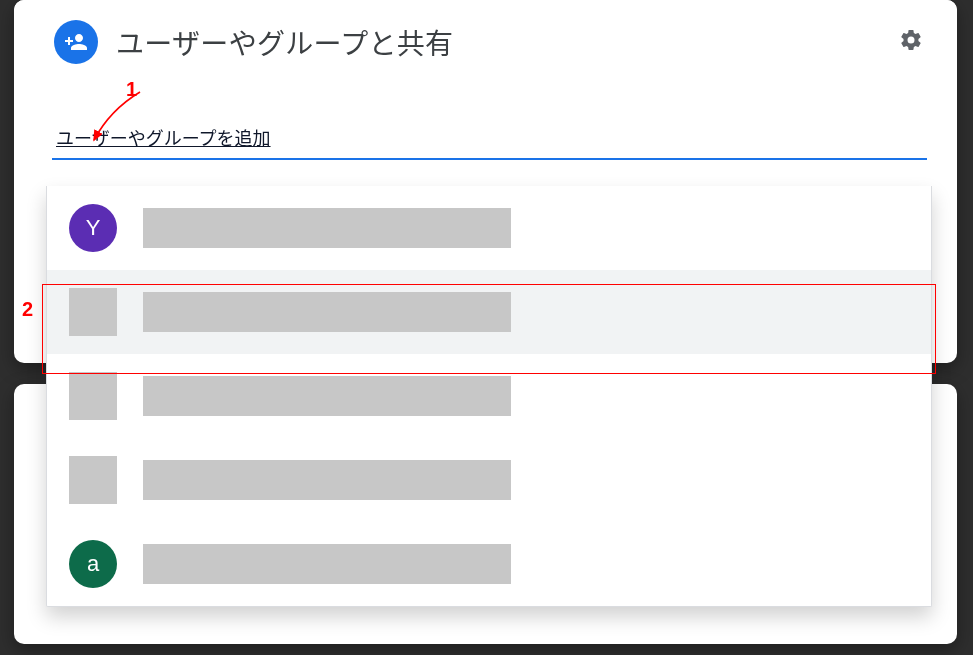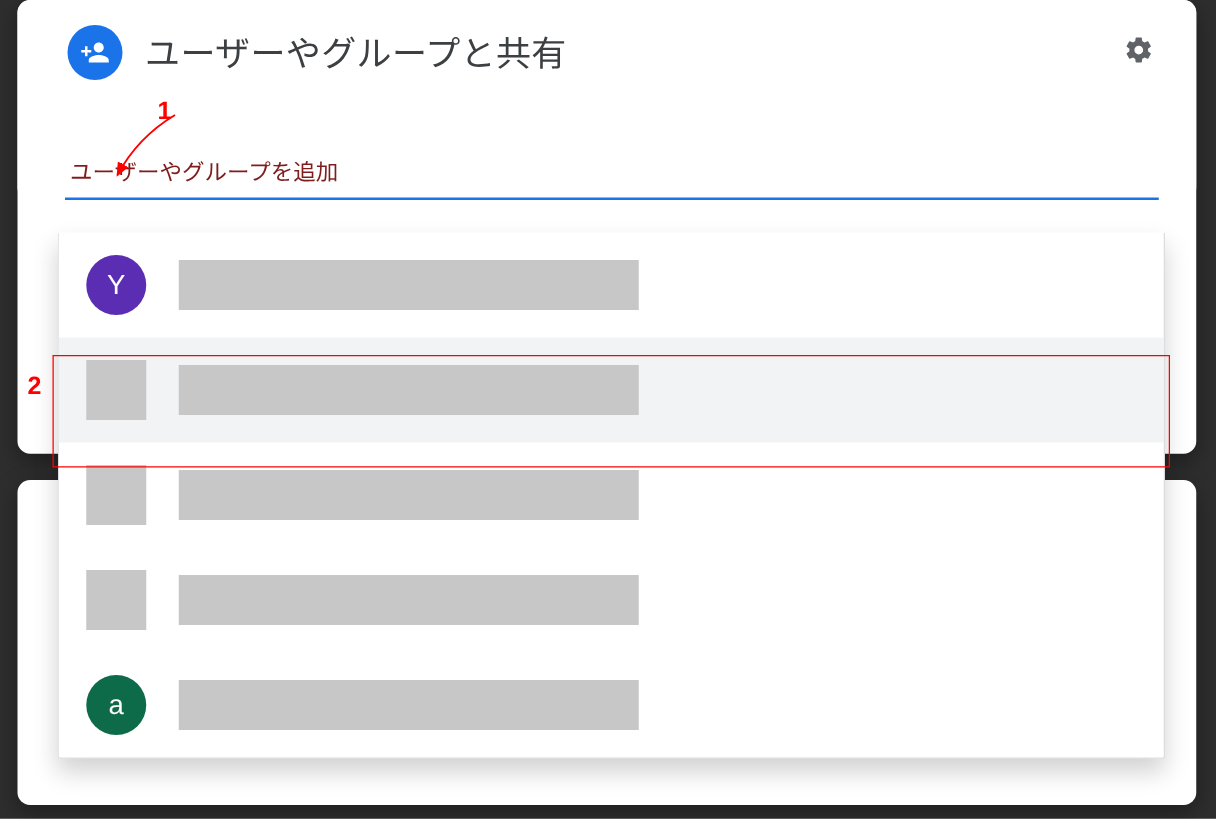--- a/index.html
+++ b/index.html
@@ -62,22 +62,23 @@
       border-radius: 50%;
       cursor: pointer;
     }
     .settings-btn svg { width: 24px; height: 24px; fill: #5f6368; }
     .input-region {
       margin: 48px 30px 0 38px;
       position: relative;
     }
     .input-label {
       font-size: 18px;
-      color: #7f1d1d;
+      color: #0f172a;
       padding: 2px 4px 6px 4px;
+      text-decoration: underline;
     }
     .input-underline {
       height: 2px;
       background: #1a73e8;
       margin-top: 2px;
     }
     .suggestions {
       position: absolute;
       left: 46px; top: 186px;
       width: 886px;

